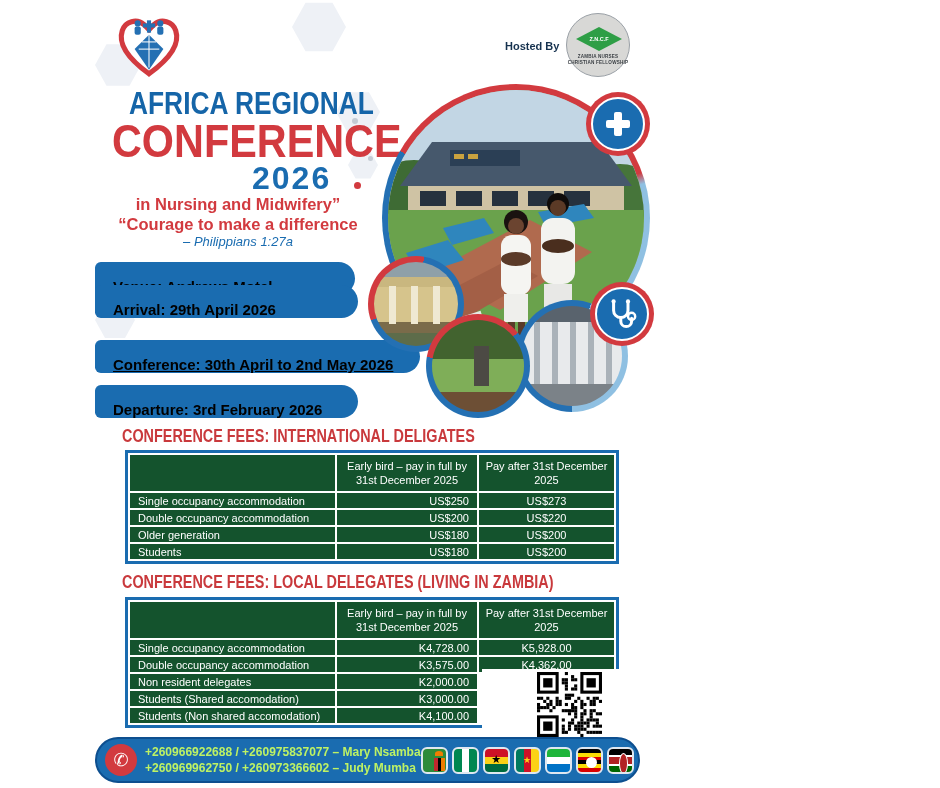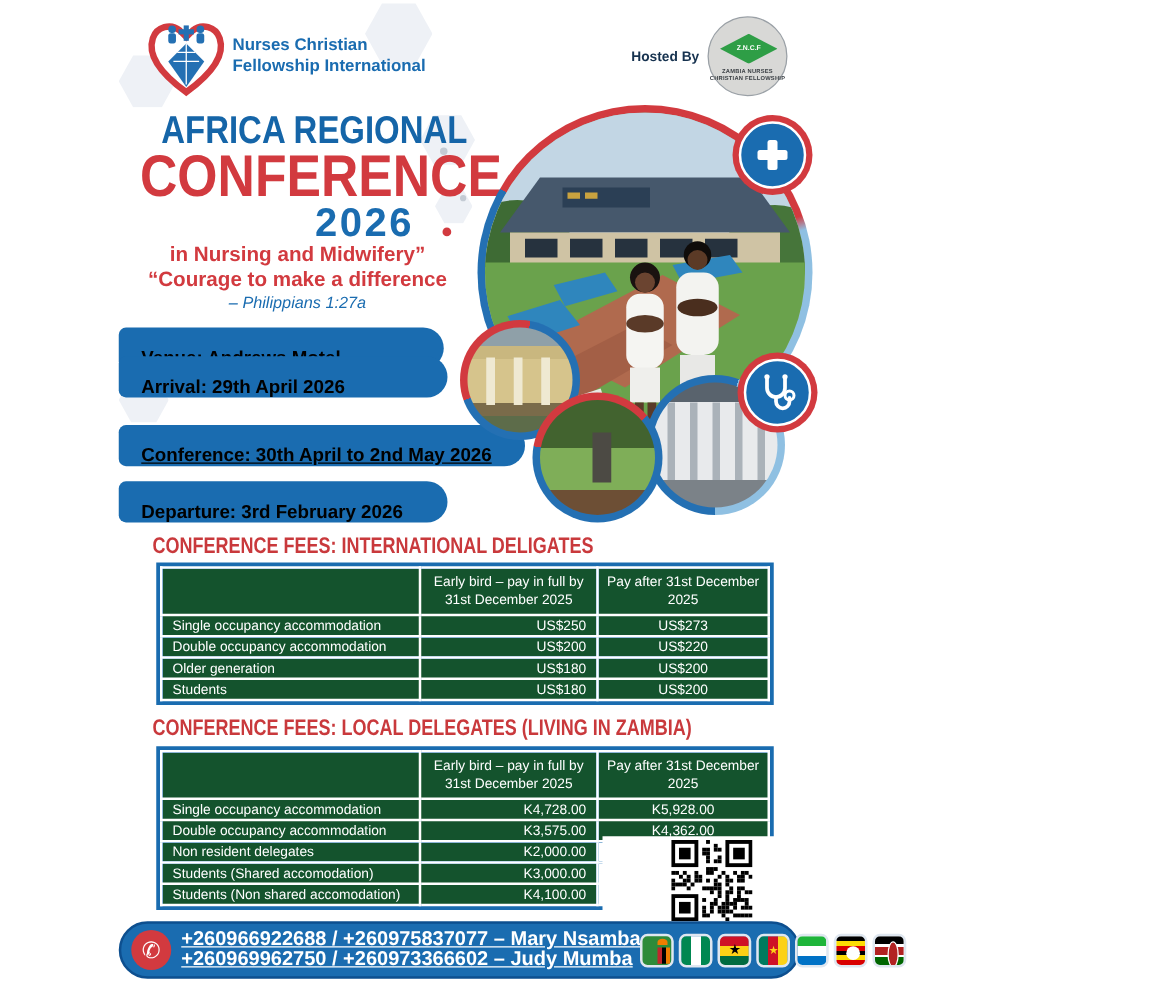--- a/index.html
+++ b/index.html
@@ -76,21 +76,21 @@
   table.fees td.c3 { width:135px; text-align:center; }
   table.fees td.blank { background:#fff; border-color:#fff; }
   #qr-whiteout { position:absolute; left:482px; top:669px; width:140px; height:59px; background:#fff; }
   #qr-code { position:absolute; left:537px; top:672px; width:65px; height:65px; }
 
   
   #footer-pill { position:absolute; left:95px; top:737px; width:545px; height:46px; background:#1a6cb0;
                  border:2px solid #0d4f8f; border-radius:24px; display:flex; align-items:center; }
   #phone-icon { width:32px; height:32px; border-radius:50%; background:#d23a3f; color:#fff; font-size:18px;
                 display:flex; align-items:center; justify-content:center; margin-left:8px; flex:0 0 auto; }
-  #footer-text { color:#ffffff; font-weight:bold; font-size:16px; line-height:16px; margin-left:8px; white-space:nowrap;text-decoration:underline; }
+  #footer-text { color:#bef264; font-weight:bold; font-size:12px; line-height:16px; margin-left:8px; white-space:nowrap; }
   #flag-row { display:flex; gap:4px; margin-left:auto; margin-right:10px; }
   .flag { width:27px; height:27px; border-radius:6px; border:2px solid #dfe7f0; position:relative; overflow:hidden; flex:0 0 auto; }
   .flag-zambia { background:#2e8b3a; }
   .flag-zambia::after { content:""; position:absolute; right:1px; bottom:1px; width:45%; height:55%;
       background:linear-gradient(90deg,#c1272d 0 33%,#000 33% 66%,#ef7d00 66%); }
   .flag-zambia::before { content:""; position:absolute; right:3px; top:2px; width:8px; height:5px; background:#ef7d00;
       border-radius:50% 50% 0 0; z-index:1; }
   .flag-nigeria { background:linear-gradient(90deg,#008751 0 33%,#fff 33% 67%,#008751 67%); }
   .flag-ghana { background:linear-gradient(180deg,#ce1126 0 33%,#fcd116 33% 67%,#006b3f 67%); }
   .flag-ghana::after { content:"★"; position:absolute; left:0; right:0; top:4px; text-align:center; font-size:11px; color:#000; }
@@ -124,24 +124,20 @@
       <line x1="29" y1="33" x2="43" y2="33" stroke="#fff" stroke-width="1"></line>
       <line x1="26" y1="40" x2="46" y2="40" stroke="#fff" stroke-width="1"></line>
       <line x1="36" y1="26" x2="36" y2="58" stroke="#fff" stroke-width="1"></line>
       <rect x="34" y="12" width="4" height="12" fill="#2470b3"></rect>
       <rect x="30" y="15" width="12" height="4" fill="#2470b3"></rect>
       <circle cx="25" cy="15" r="3" fill="#2470b3"></circle>
       <rect x="22" y="18" width="6" height="8" rx="2" fill="#2470b3"></rect>
       <circle cx="47" cy="15" r="3" fill="#2470b3"></circle>
       <rect x="44" y="18" width="6" height="8" rx="2" fill="#2470b3"></rect>
     </svg>
-  </div>
-  <div id="org-name">
-    <div>Nurses Christian</div>
-    <div>Fellowship International</div>
   </div>
 
   <div id="hosted-by">Hosted By</div>
   <div id="host-logo">
     <div id="host-diamond">
       <span>Z.N.C.F</span>
     </div>
     <div class="host-small" style="top:40px;">ZAMBIA NURSES</div>
     <div class="host-small" style="top:46px;">CHRISTIAN FELLOWSHIP</div>
   </div>

